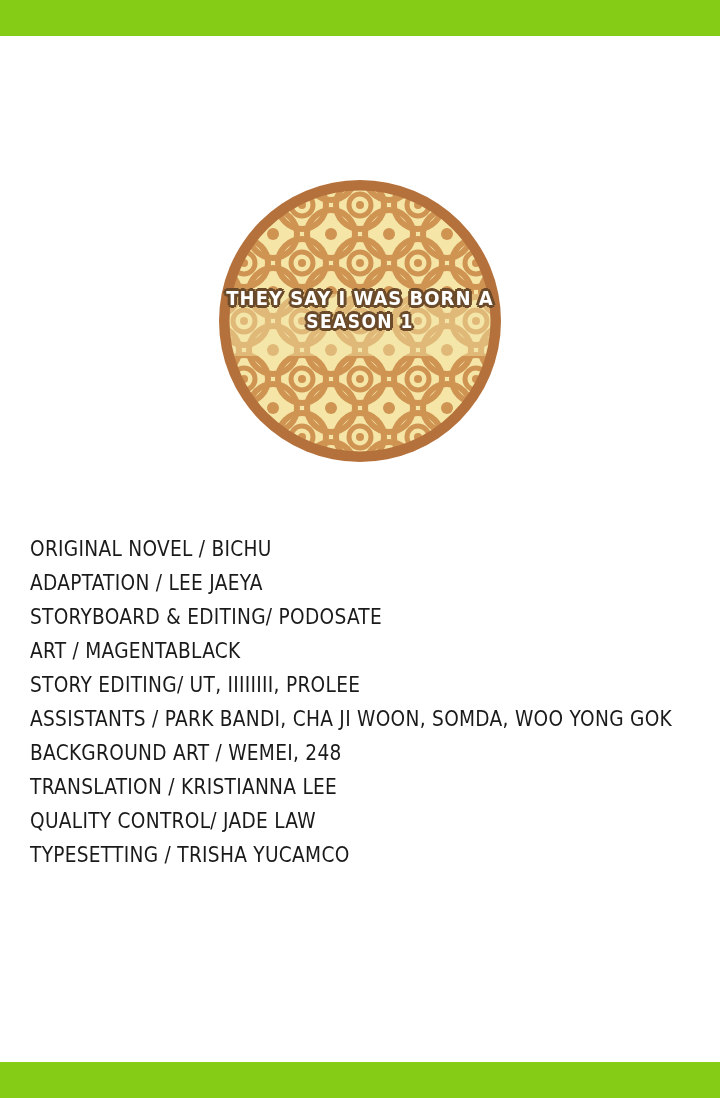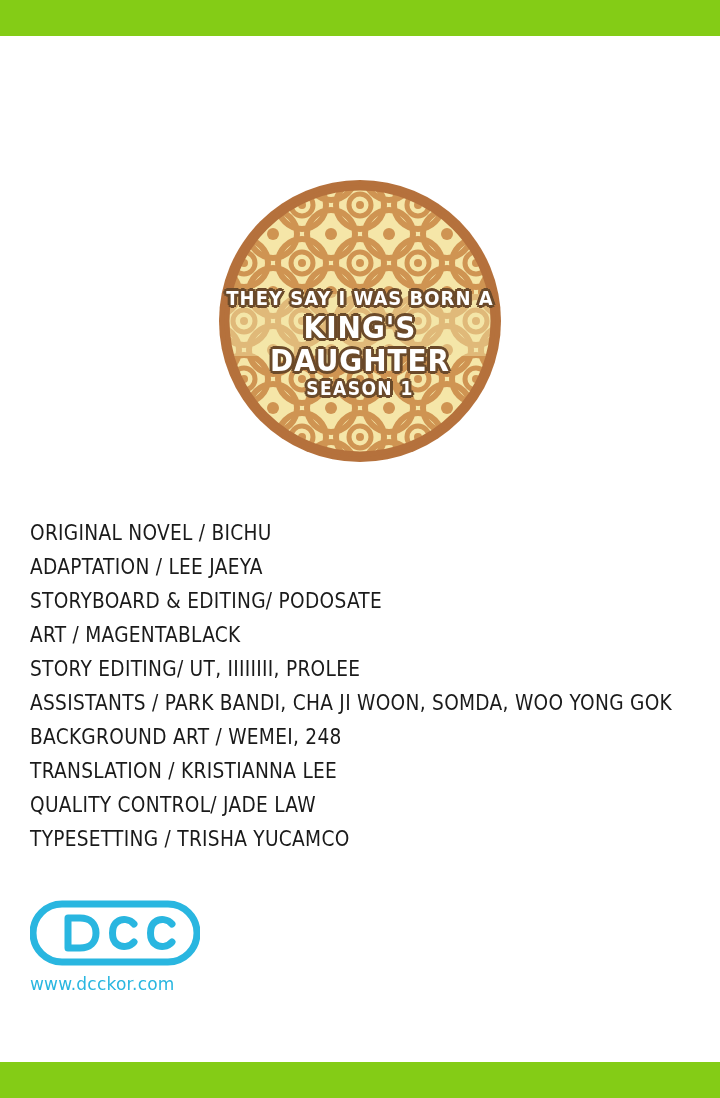--- a/index.html
+++ b/index.html
@@ -80,21 +80,21 @@
     font-weight: bold;
     font-family: "DejaVu Sans Condensed", "Liberation Sans", sans-serif;
     letter-spacing: 1.4px;
     margin-top: 3px;
   }
 
   
   .credits {
     position: absolute;
     left: 30px;
-    top: 480px;
+    top: 496px;
     width: 660px;
   }
   .credit-line {
     font-family: "DejaVu Sans Condensed", "Liberation Sans", sans-serif;
     font-size: 21.5px;
     line-height: 34px;
     color: #1a1a1a;
     letter-spacing: 0.3px;
     white-space: nowrap;
     font-stretch: condensed;
@@ -154,44 +154,32 @@
           <circle cx="145" cy="145" r="133" fill="#f5e6a8"></circle>
           <g clip-path="url(#circleClip)">
             <rect x="0" y="0" width="290" height="290" fill="url(#orn)"></rect>
             <rect x="0" y="118" width="290" height="62" fill="#f5e6a8" opacity="0.45"></rect>
           </g>
           <circle cx="145" cy="145" r="133" fill="none" stroke="#b5713c" stroke-width="5"></circle>
         </svg>
       </div>
       <div class="emblem-text">
         <div class="emblem-line1">THEY SAY I WAS BORN A</div>
-        <div class="emblem-line2">KING'S DAUGHTER</div>
         <div class="emblem-line3">SEASON 1</div>
       </div>
     </div>
 
     <div class="credits">
       <div class="credit-line">ORIGINAL NOVEL / BICHU</div>
       <div class="credit-line">ADAPTATION /  LEE JAEYA</div>
       <div class="credit-line">STORYBOARD &amp; EDITING/ PODOSATE</div>
       <div class="credit-line">ART / MAGENTABLACK</div>
       <div class="credit-line">STORY EDITING/ UT, IIIIIIII, PROLEE</div>
       <div class="credit-line">ASSISTANTS / PARK BANDI, CHA JI WOON, SOMDA, WOO YONG GOK</div>
       <div class="credit-line">BACKGROUND ART / WEMEI, 248</div>
       <div class="credit-line">TRANSLATION / KRISTIANNA LEE</div>
       <div class="credit-line">QUALITY CONTROL/ JADE LAW</div>
       <div class="credit-line">TYPESETTING / TRISHA YUCAMCO</div>
     </div>
 
-    <div class="footer">
-      <div class="logo">
-        <svg viewBox="0 0 170 70" width="170" height="70" aria-hidden="true">
-          <rect x="3" y="6" width="164" height="58" rx="29" ry="29" fill="none" stroke="#29b6e0" stroke-width="7"></rect>
-          <path d="M38 20 L38 50 L50 50 C60 50 66 44 66 35 C66 26 60 20 50 20 Z" fill="none" stroke="#29b6e0" stroke-width="7" stroke-linejoin="round"></path>
-          <path d="M104 26 C100 21 92 20 87 24 C81 28 81 42 87 46 C92 50 100 49 104 44" fill="none" stroke="#29b6e0" stroke-width="7" stroke-linecap="round"></path>
-          <path d="M142 26 C138 21 130 20 125 24 C119 28 119 42 125 46 C130 50 138 49 142 44" fill="none" stroke="#29b6e0" stroke-width="7" stroke-linecap="round"></path>
-        </svg>
-      </div>
-      <div class="site-url">www.dcckor.com</div>
-    </div>
 
   </div>
 </div>
 
 </body></html>

